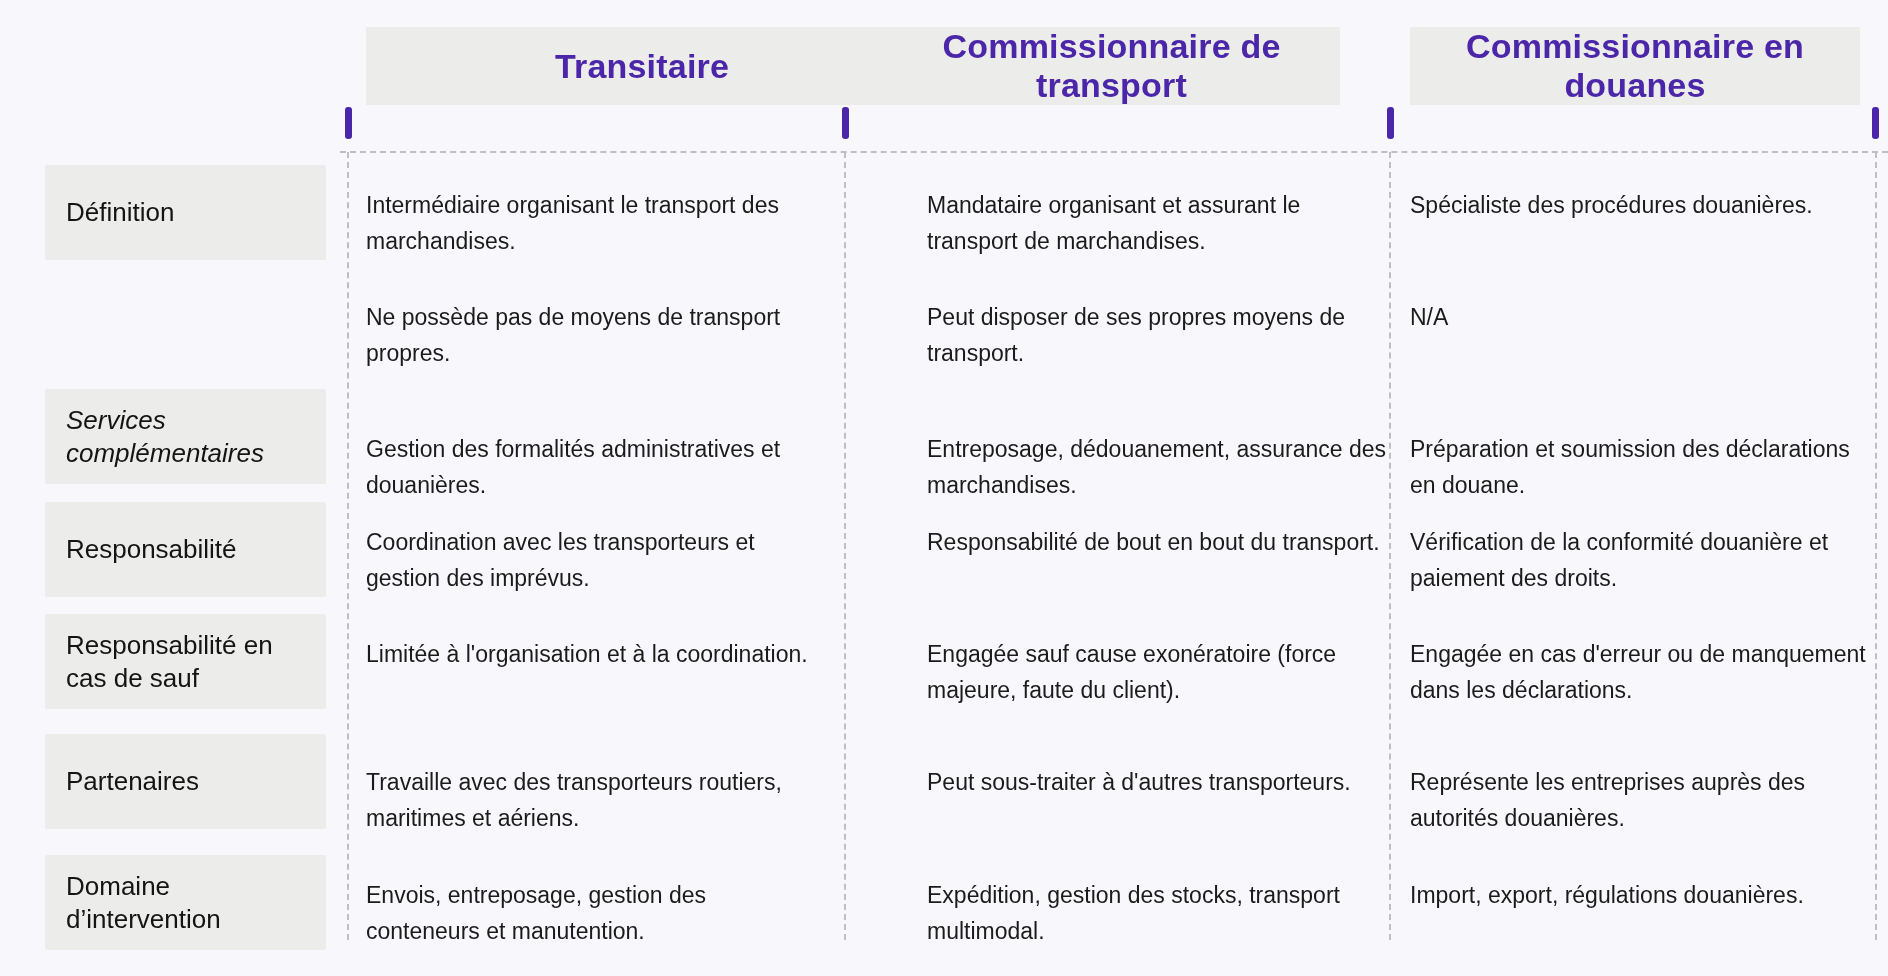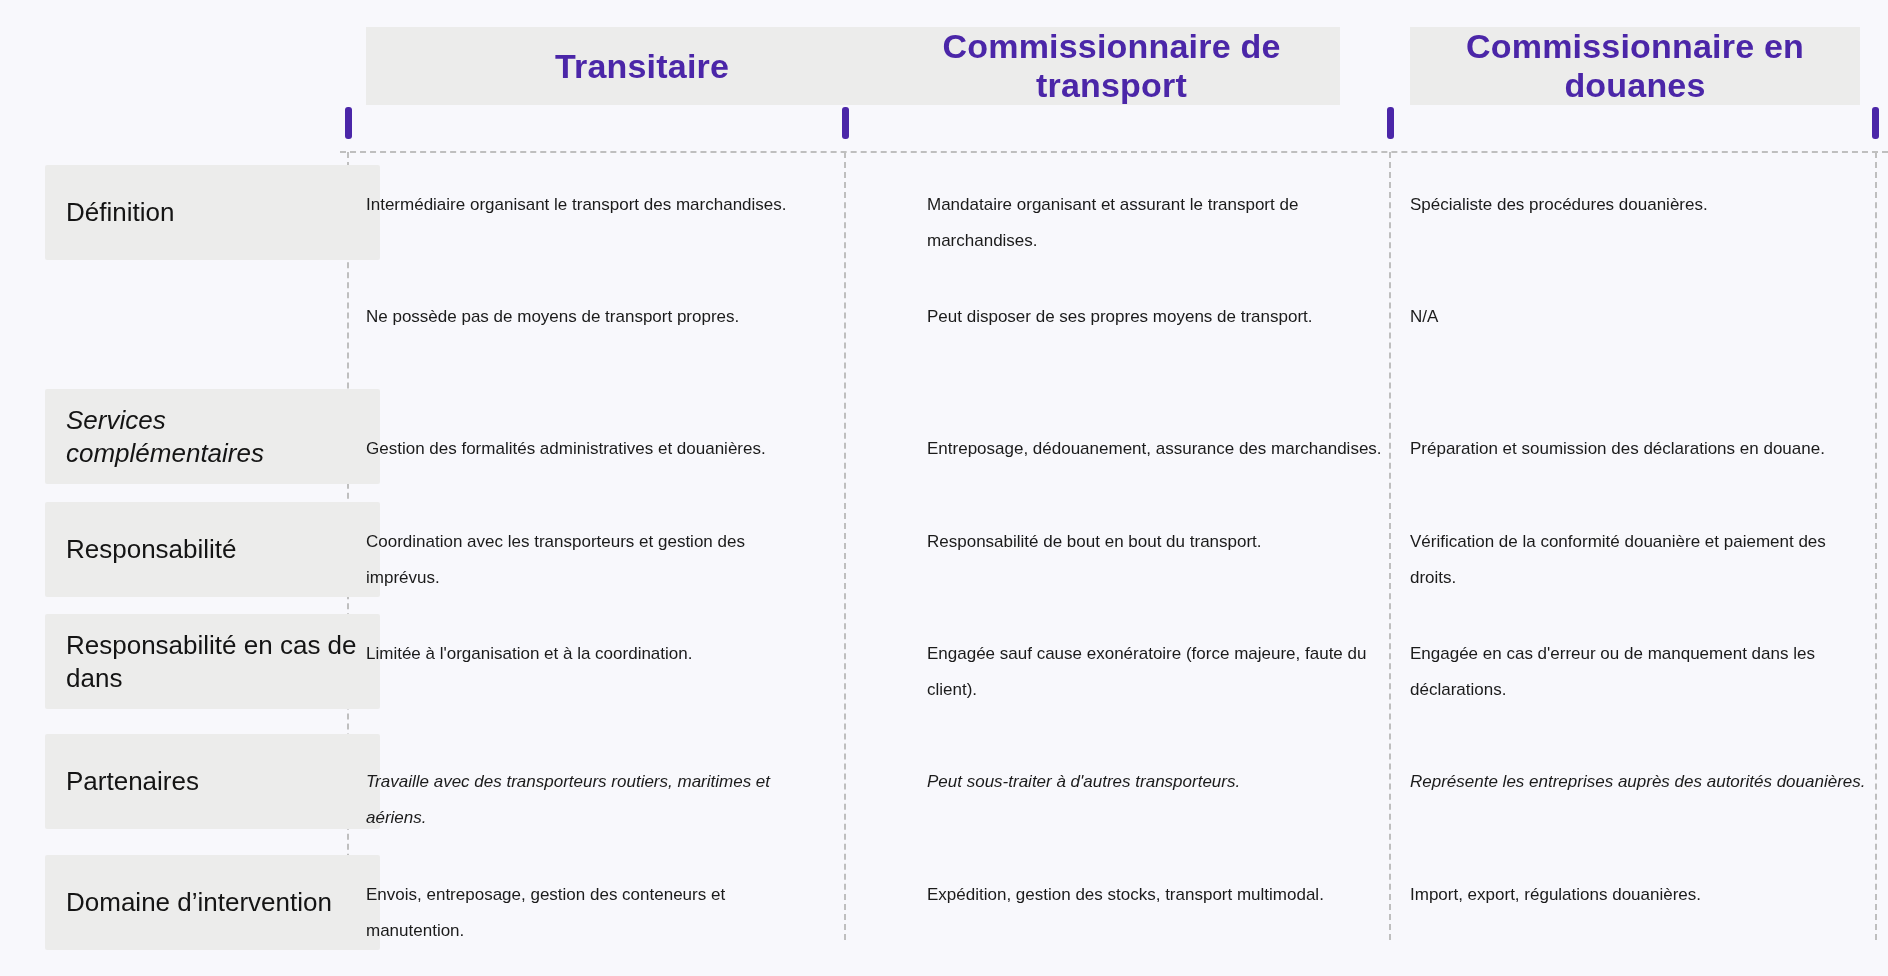--- a/index.html
+++ b/index.html
@@ -39,40 +39,40 @@
     text-align:center;
     color:#4b26a8;font-weight:bold;font-size:34px;line-height:39px;
     letter-spacing:0.2px;
   }
   .colhead.h0{left:366px;width:552px;}
   .colhead.h1{left:883px;width:457px;}
   .colhead.h2{left:1410px;width:450px;}
 
   
   .rowlabel{
-    position:absolute;left:45px;width:335px;height:95px;
+    position:absolute;left:45px;width:281px;height:95px;
     background:#ececeb;border-radius:2px;
     display:flex;align-items:center;
     box-sizing:border-box;padding-left:21px;padding-right:14px;
     font-size:26px;line-height:33px;color:#141414;
   }
   .rowlabel.r0{top:165px;} .rowlabel.r1{top:277px;} .rowlabel.r2{top:389px;font-style:italic;}
   .rowlabel.r3{top:502px;} .rowlabel.r4{top:614px;} .rowlabel.r5{top:734px;}
   .rowlabel.r6{top:855px;}
 
   
   .cell{
     position:absolute;
-    font-size:17px;line-height:36px;color:#1b1b1b;
+    font-size:23px;line-height:36px;color:#1b1b1b;
   }
   .cell.c0{left:366px;width:455px;}
   .cell.c1{left:927px;width:462px;}
   .cell.c2{left:1410px;width:458px;}
   .cell.r0{top:187px;} .cell.r1{top:299px;} .cell.r2{top:411px;margin-top:20px;}
-  .cell.r3{top:524px;} .cell.r4{top:636px;} .cell.r5{top:764px;font-style:italic;}
+  .cell.r3{top:524px;} .cell.r4{top:636px;} .cell.r5{top:764px;}
   .cell.r6{top:877px;}
 </style>
 </head>
 <body>
 
 <div class="stage">
 
   <div class="tick t0"></div>
   <div class="tick t1"></div>
   <div class="tick t2"></div>
@@ -84,21 +84,21 @@
   <div class="dash-v v2"></div>
   <div class="dash-v v3"></div>
 
   <div class="colhead h0">Transitaire</div>
   <div class="colhead h1">Commissionnaire de transport</div>
   <div class="colhead h2">Commissionnaire en douanes</div>
 
   <div class="rowlabel r0">Définition</div>
   <div class="rowlabel r2">Services complémentaires</div>
   <div class="rowlabel r3">Responsabilité</div>
-  <div class="rowlabel r4">Responsabilité en cas de dans</div>
+  <div class="rowlabel r4">Responsabilité en cas de sauf</div>
   <div class="rowlabel r5">Partenaires</div>
   <div class="rowlabel r6">Domaine d’intervention</div>
 
   <div class="cell r0 c0">Intermédiaire organisant le transport des marchandises.</div>
   <div class="cell r0 c1">Mandataire organisant et assurant le transport de marchandises.</div>
   <div class="cell r0 c2">Spécialiste des procédures douanières.</div>
 
   <div class="cell r1 c0">Ne possède pas de moyens de transport propres.</div>
   <div class="cell r1 c1">Peut disposer de ses propres moyens de transport.</div>
   <div class="cell r1 c2">N/A</div>

